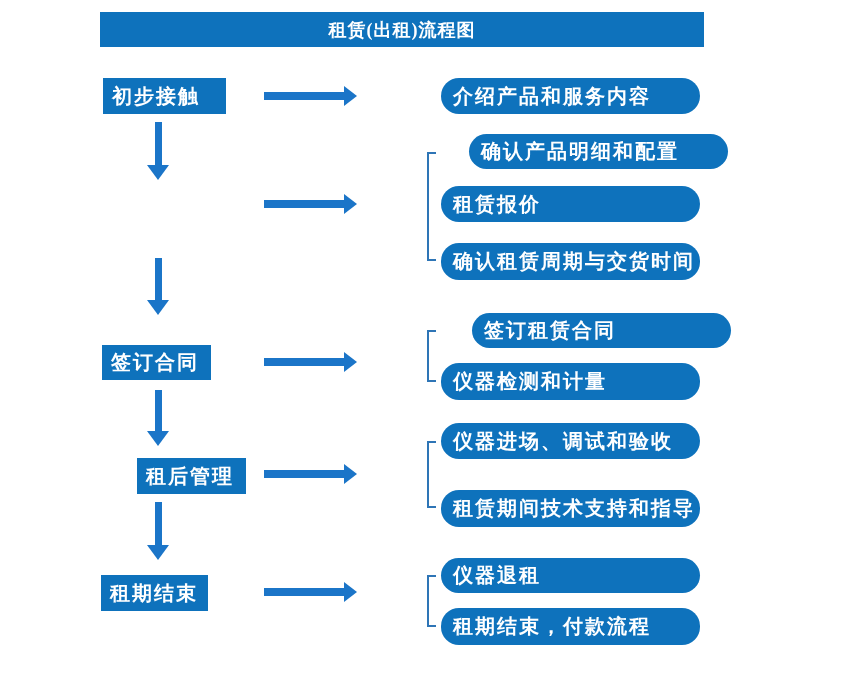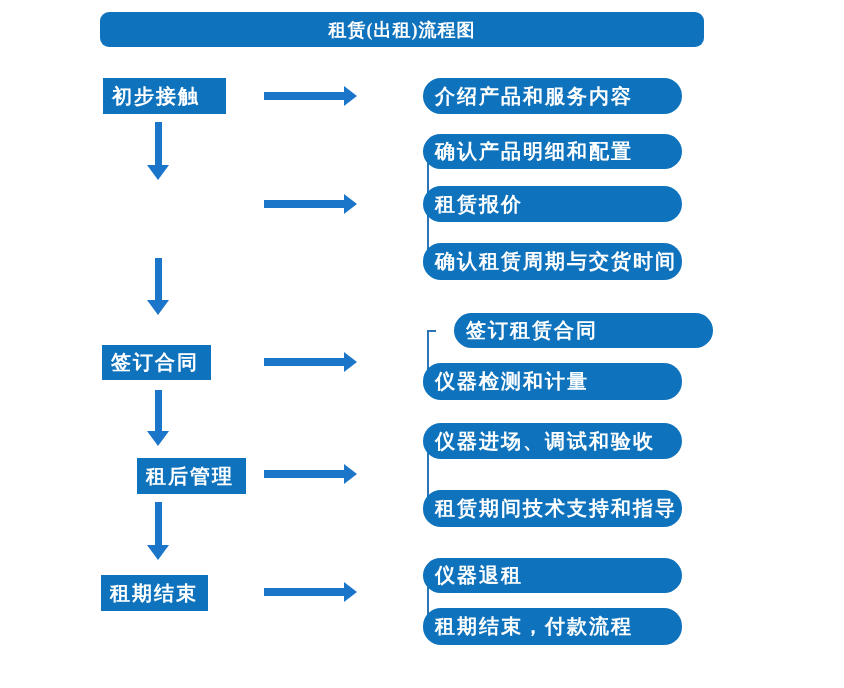--- a/index.html
+++ b/index.html
@@ -6,39 +6,38 @@
   .canvas {
     position:relative; width:844px; height:688px; background:#ffffff;
     font-family:"Liberation Serif", serif; overflow:hidden;
   }
   .title-bar {
     position:absolute; left:100px; top:12px; width:604px; height:35px;
     background:var(--box-blue,#0E72BC); color:#fff; font-weight:bold;
     font-size:18px; letter-spacing:1px;
     display:flex; align-items:center; justify-content:center;
     box-sizing:border-box;
-    border-radius:9px;
   }
   .box {
     position:absolute; background:var(--box-blue,#0E72BC); color:#ffffff;
     font-weight:bold; font-size:20px; letter-spacing:2px;
     display:flex; align-items:center; box-sizing:border-box;
     white-space:nowrap;
   }
   .left-box  { padding-left:9px; }
-  .right-box { left:423px; width:259px; padding-left:12px;border-radius:18px; }
+  .right-box { left:441px; width:259px; padding-left:12px;border-radius:18px; }
 
   .lb1 { left:103px; top:78px;  width:123px; height:36px; }
   .lb2 { left:103px; top:187px; width:123px; height:35px; }
   .lb3 { left:102px; top:345px; width:109px; height:35px; }
   .lb4 { left:100px; top:458px; width:109px; height:36px;margin-left:37px; }
   .lb5 { left:101px; top:575px; width:107px; height:36px; }
 
   .rb1  { top:78px;  height:36px; }
-  .rb2  { top:134px; height:35px; }
+  .rb2  { top:134px; height:35px;margin-left:28px; }
   .rb3  { top:186px; height:36px; }
   .rb4  { top:243px; height:37px;font-family:Liberation Mono, monospace; }
   .rb5  { top:313px; height:35px;margin-left:31px; }
   .rb6  { top:363px; height:37px; }
   .rb7  { top:423px; height:36px; }
   .rb8  { top:490px; height:37px; }
   .rb9  { top:558px; height:35px; }
   .rb10 { top:608px; height:37px; }
 
   .down-arrow {

